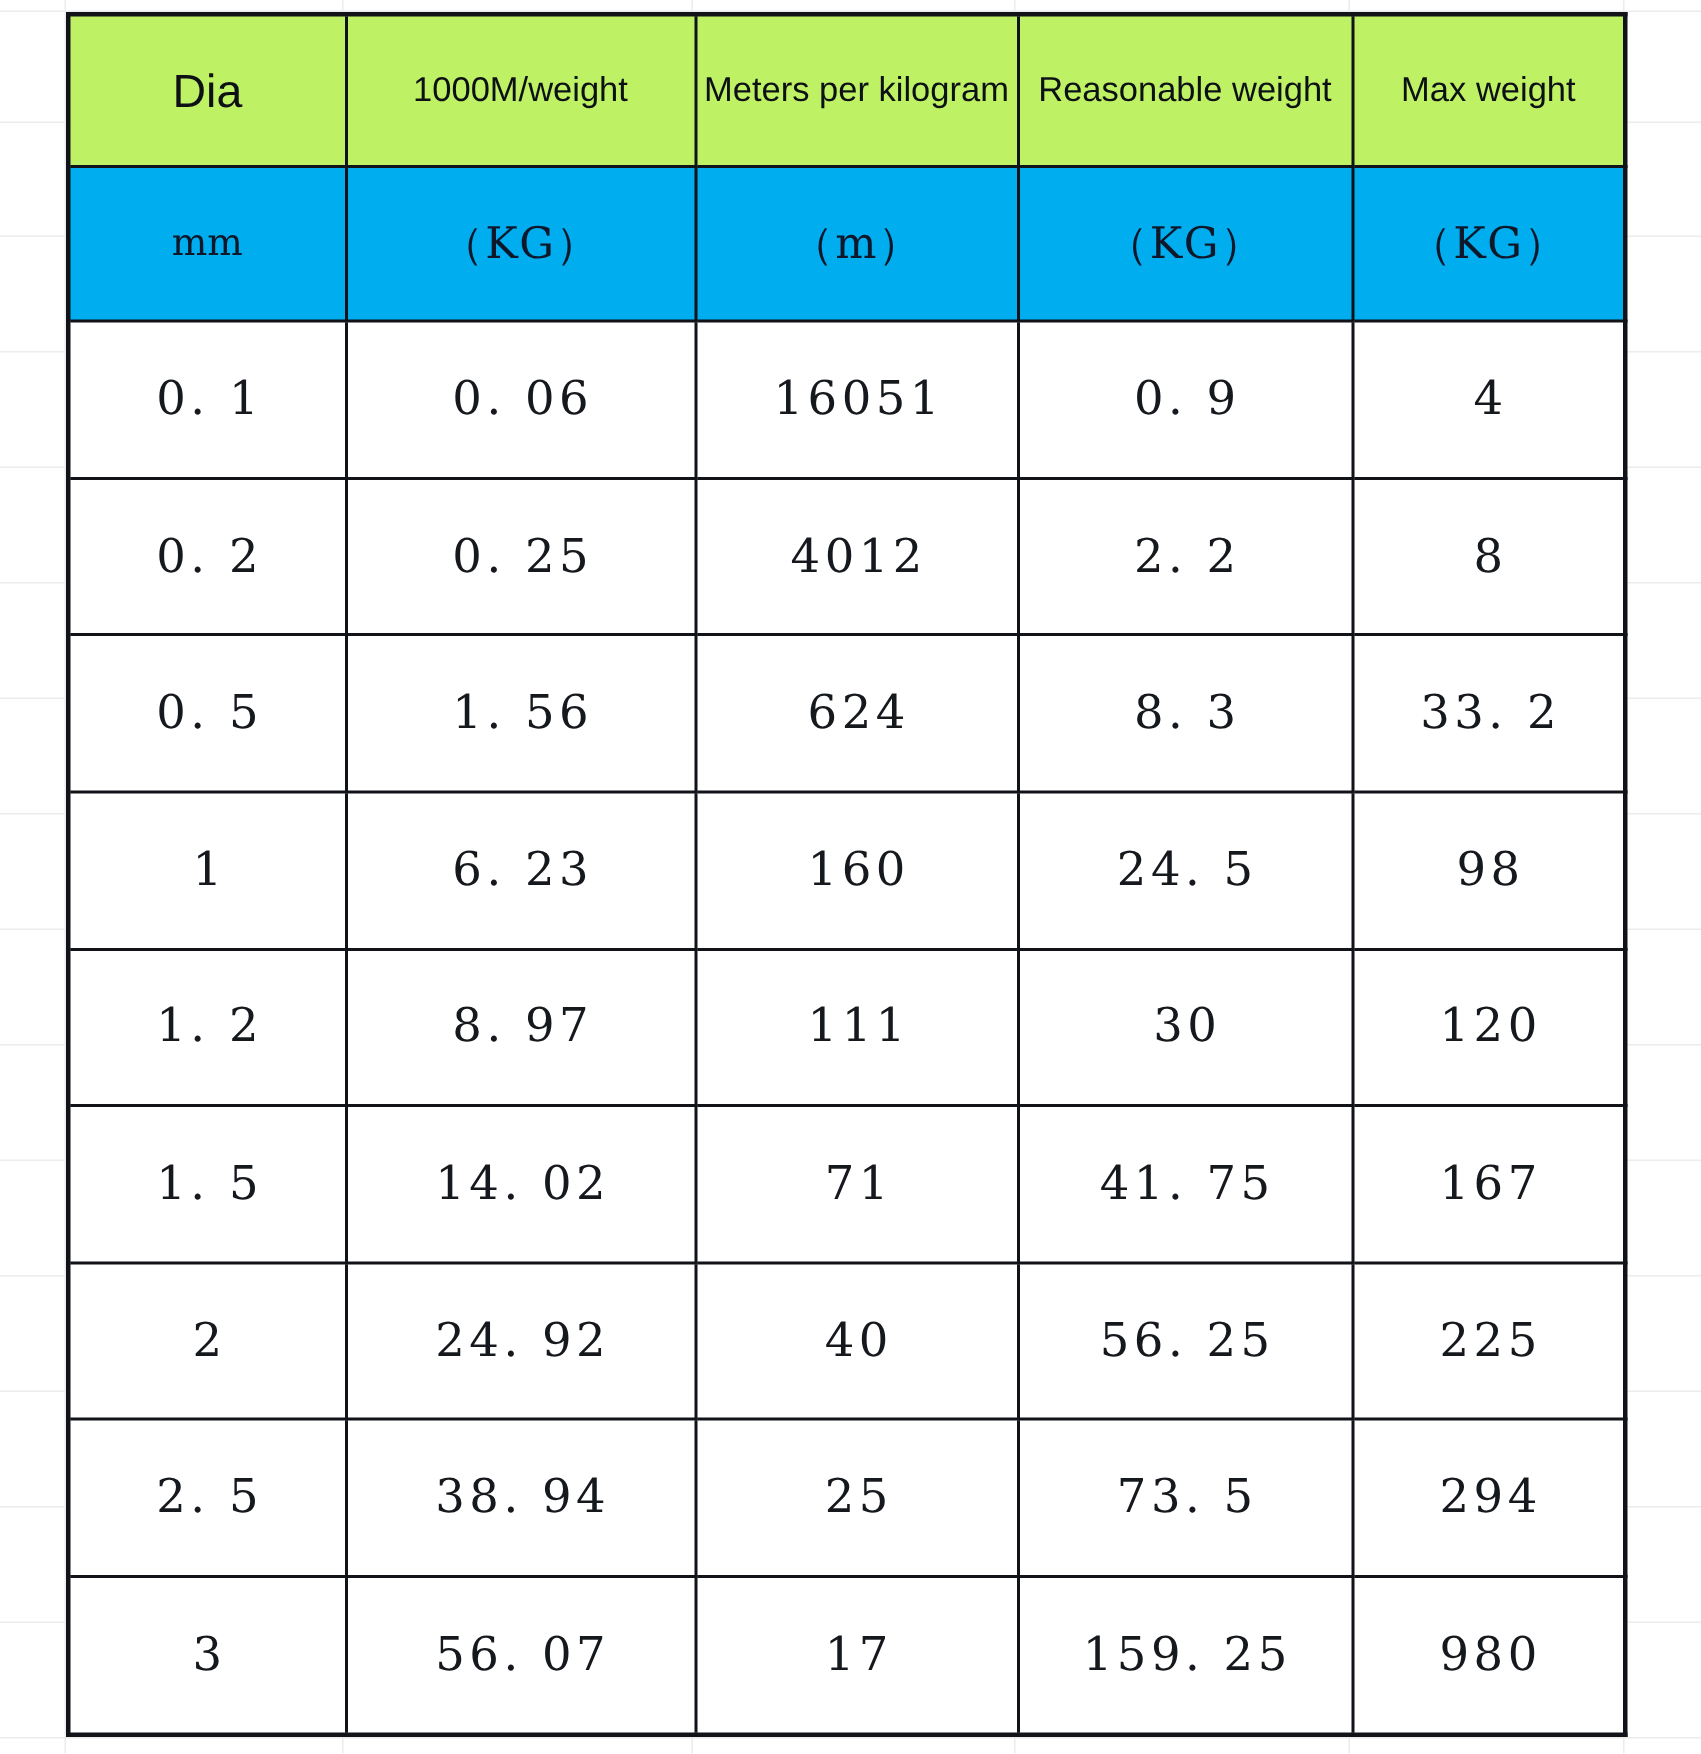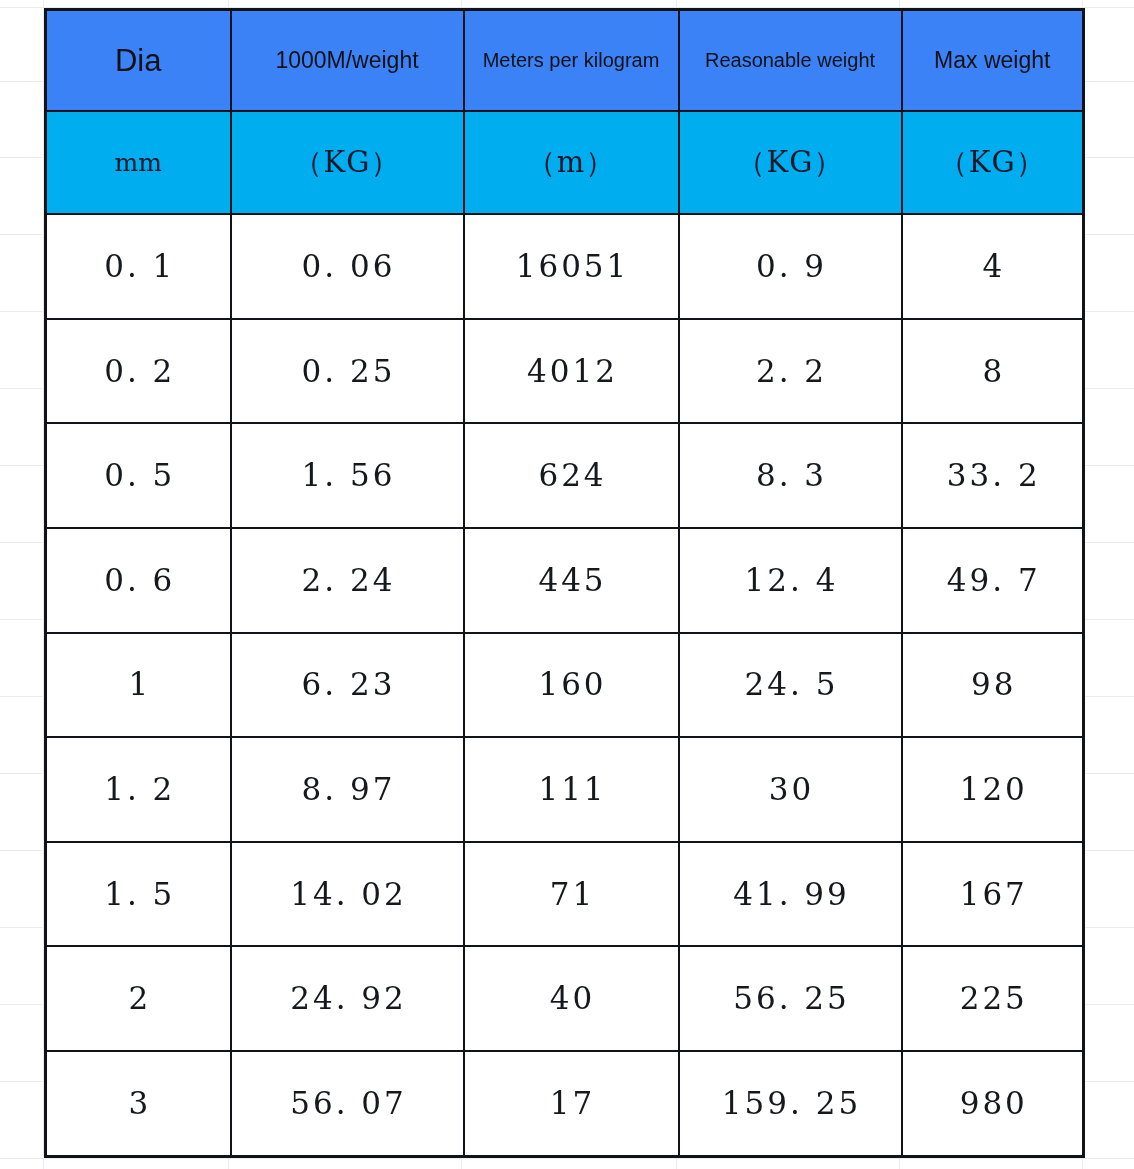--- a/index.html
+++ b/index.html
@@ -62,21 +62,21 @@
   }
 
   
   col.c0 { width: 185px; }
   col.c1 { width: 233px; }
   col.c2 { width: 215px; }
   col.c3 { width: 223px; }
   col.c4 { width: 182px; }
 
   tr.head-row-title td {
-    background: #3b82f6;
+    background: #bef264;
     height: 74px;
   }
   tr.head-row-unit td {
     background: #00ADEE;
     height: 76px;
   }
   tr.data-row td {
     height: 77px;
   }
 
@@ -85,21 +85,21 @@
     font-family: "Liberation Sans", sans-serif;
     font-size: 31px;
     line-height: 1;
     color: #0d1116;
     letter-spacing: 0px;
   }
   .h-title.small {
     font-size: 23px;
   }
   .h-title.xsmall {
-    font-size: 20px;
+    font-size: 23px;
   }
 
   
   .h-unit {
     font-family: "DejaVu Serif", serif;
     font-size: 29px;
     line-height: 1;
     color: #0f172a;
     letter-spacing: 1px;
   }
@@ -207,55 +207,55 @@
         <td><span class="cell-val">8</span></td>
       </tr>
       <tr class="data-row">
         <td><span class="cell-val">0. 5</span></td>
         <td><span class="cell-val">1. 56</span></td>
         <td><span class="cell-val">624</span></td>
         <td><span class="cell-val">8. 3</span></td>
         <td><span class="cell-val">33. 2</span></td>
       </tr>
       <tr class="data-row">
-        <td><span class="cell-val">0. 6</span></td>
-        <td><span class="cell-val">2. 24</span></td>
-        <td><span class="cell-val">445</span></td>
-        <td><span class="cell-val">12. 4</span></td>
-        <td><span class="cell-val">49. 7</span></td>
-      </tr>
-      <tr class="data-row">
         <td><span class="cell-val">1</span></td>
         <td><span class="cell-val">6. 23</span></td>
         <td><span class="cell-val">160</span></td>
         <td><span class="cell-val">24. 5</span></td>
         <td><span class="cell-val">98</span></td>
       </tr>
       <tr class="data-row">
         <td><span class="cell-val">1. 2</span></td>
         <td><span class="cell-val">8. 97</span></td>
         <td><span class="cell-val">111</span></td>
         <td><span class="cell-val">30</span></td>
         <td><span class="cell-val">120</span></td>
       </tr>
       <tr class="data-row">
         <td><span class="cell-val">1. 5</span></td>
         <td><span class="cell-val">14. 02</span></td>
         <td><span class="cell-val">71</span></td>
-        <td><span class="cell-val">41. 99</span></td>
+        <td><span class="cell-val">41. 75</span></td>
         <td><span class="cell-val">167</span></td>
       </tr>
       <tr class="data-row">
         <td><span class="cell-val">2</span></td>
         <td><span class="cell-val">24. 92</span></td>
         <td><span class="cell-val">40</span></td>
         <td><span class="cell-val">56. 25</span></td>
         <td><span class="cell-val">225</span></td>
       </tr>
       <tr class="data-row">
+        <td><span class="cell-val">2. 5</span></td>
+        <td><span class="cell-val">38. 94</span></td>
+        <td><span class="cell-val">25</span></td>
+        <td><span class="cell-val">73. 5</span></td>
+        <td><span class="cell-val">294</span></td>
+      </tr>
+      <tr class="data-row">
         <td><span class="cell-val">3</span></td>
         <td><span class="cell-val">56. 07</span></td>
         <td><span class="cell-val">17</span></td>
         <td><span class="cell-val">159. 25</span></td>
         <td><span class="cell-val">980</span></td>
       </tr>
     </tbody>
   </table>
 </div>
 

